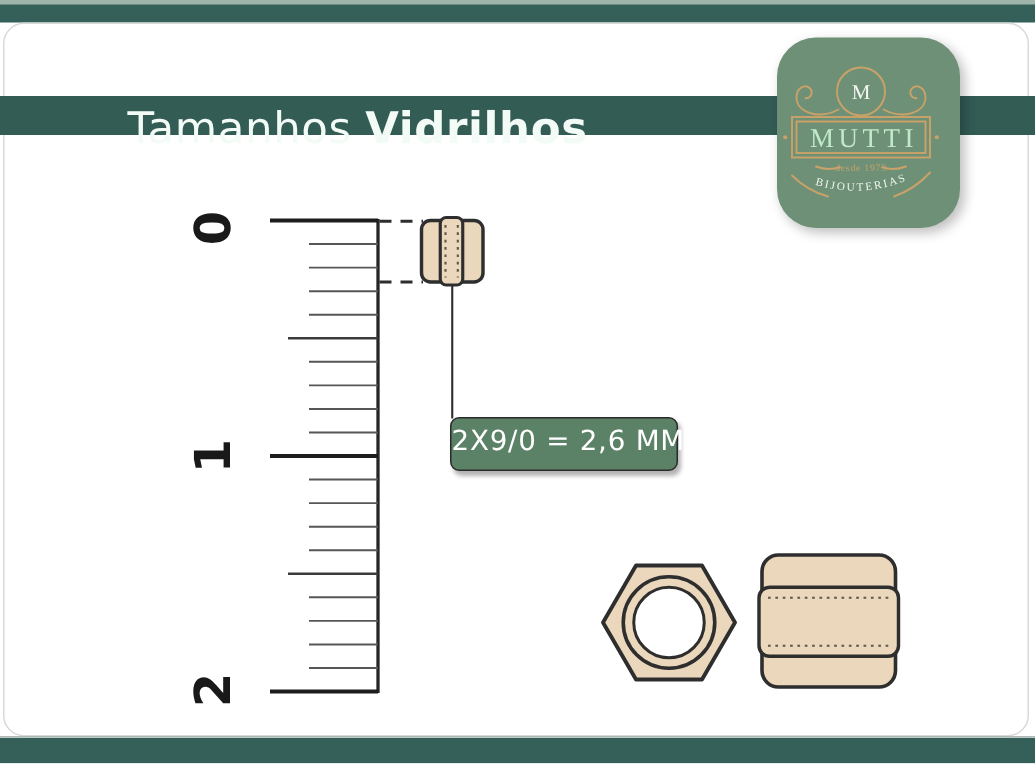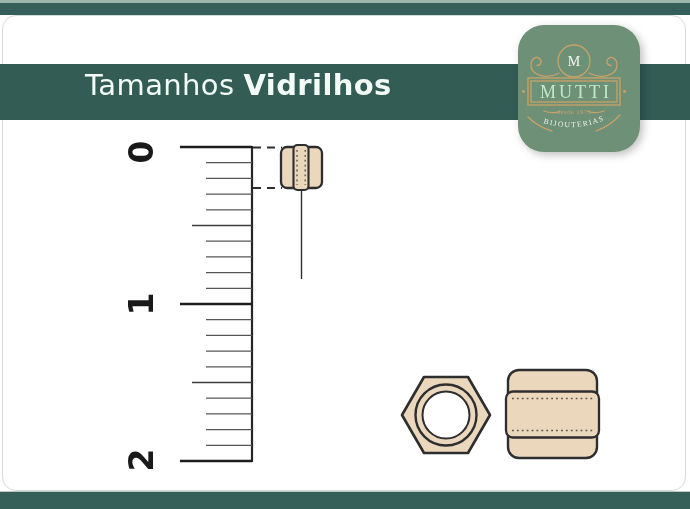--- a/index.html
+++ b/index.html
@@ -7,21 +7,21 @@
          font-family:"DejaVu Sans","Liberation Sans",sans-serif;}
 
   .top-bar{position:absolute;left:0;top:0;width:690px;height:12px;
            background:var(--bar-green,#35605A);border-top:3px solid var(--edge-light,#9FB5AB);}
   .bottom-bar{position:absolute;left:0;top:491px;width:690px;height:18px;
            background:var(--bar-green,#35605A);border-top:1px solid #c2c9c4;box-sizing:border-box;}
 
   .card{position:absolute;left:2px;top:15px;width:684px;height:476px;background:#fff;
         border:1px solid #d6dbd8;border-radius:14px;box-sizing:border-box;}
 
-  .band{position:absolute;left:0;top:64px;width:690px;height:56px;background:var(--band-green,#335C55);}
+  .band{position:absolute;left:0;top:64px;width:690px;height:26px;background:var(--band-green,#335C55);}
   .title{position:absolute;left:85px;top:0;height:42px;line-height:42px;
          font-size:29px;color:var(--title-text,#F2FBF5);letter-spacing:.4px;white-space:nowrap;}
   .t-reg{font-weight:400;margin-right:9px;}
   .t-bold{font-weight:700;}
 
   .badge{position:absolute;left:518px;top:25px;width:122px;height:127px;border-radius:26px;
          background:var(--logo-green,#6E9077);box-shadow:3px 3px 8px rgba(0,0,0,.25);}
   .badge svg{display:block;}
   .gold-line{fill:none;stroke:var(--gold,#C8A268);stroke-width:1.3;stroke-linecap:round;}
   .gold-dot{fill:var(--gold,#C8A268);}
@@ -123,20 +123,21 @@
       <rect class="shape" x="506" y="391.5" width="93" height="46" rx="7" stroke-width="2.3"></rect>
       <line class="dots" x1="512" y1="398.5" x2="593" y2="398.5"></line>
       <line class="dots" x1="512" y1="430.5" x2="593" y2="430.5"></line>
     </g>
   </svg>
 
   <div class="ruler-num" id="rn0">0</div>
   <div class="ruler-num" id="rn1">1</div>
   <div class="ruler-num" id="rn2">2</div>
 
+  <div class="callout">2X9/0 = 2,6 MM</div>
 
   <div class="badge">
     <svg width="122" height="127" viewBox="0 0 122 127">
       <g>
         <circle class="gold-line" cx="56" cy="36" r="16"></circle>
         <text class="logo-m" x="56" y="41" text-anchor="middle">M</text>
         <path class="gold-line" d="M41,48 C28,55 13,50 13,40 C13,33.5 18.5,31 21.5,33.5 C24.5,36 23,40.5 19,40.5"></path>
         <path class="gold-line" d="M71,48 C84,55 99,50 99,40 C99,33.5 93.5,31 90.5,33.5 C87.5,36 89,40.5 93,40.5"></path>
       </g>
       <g>

